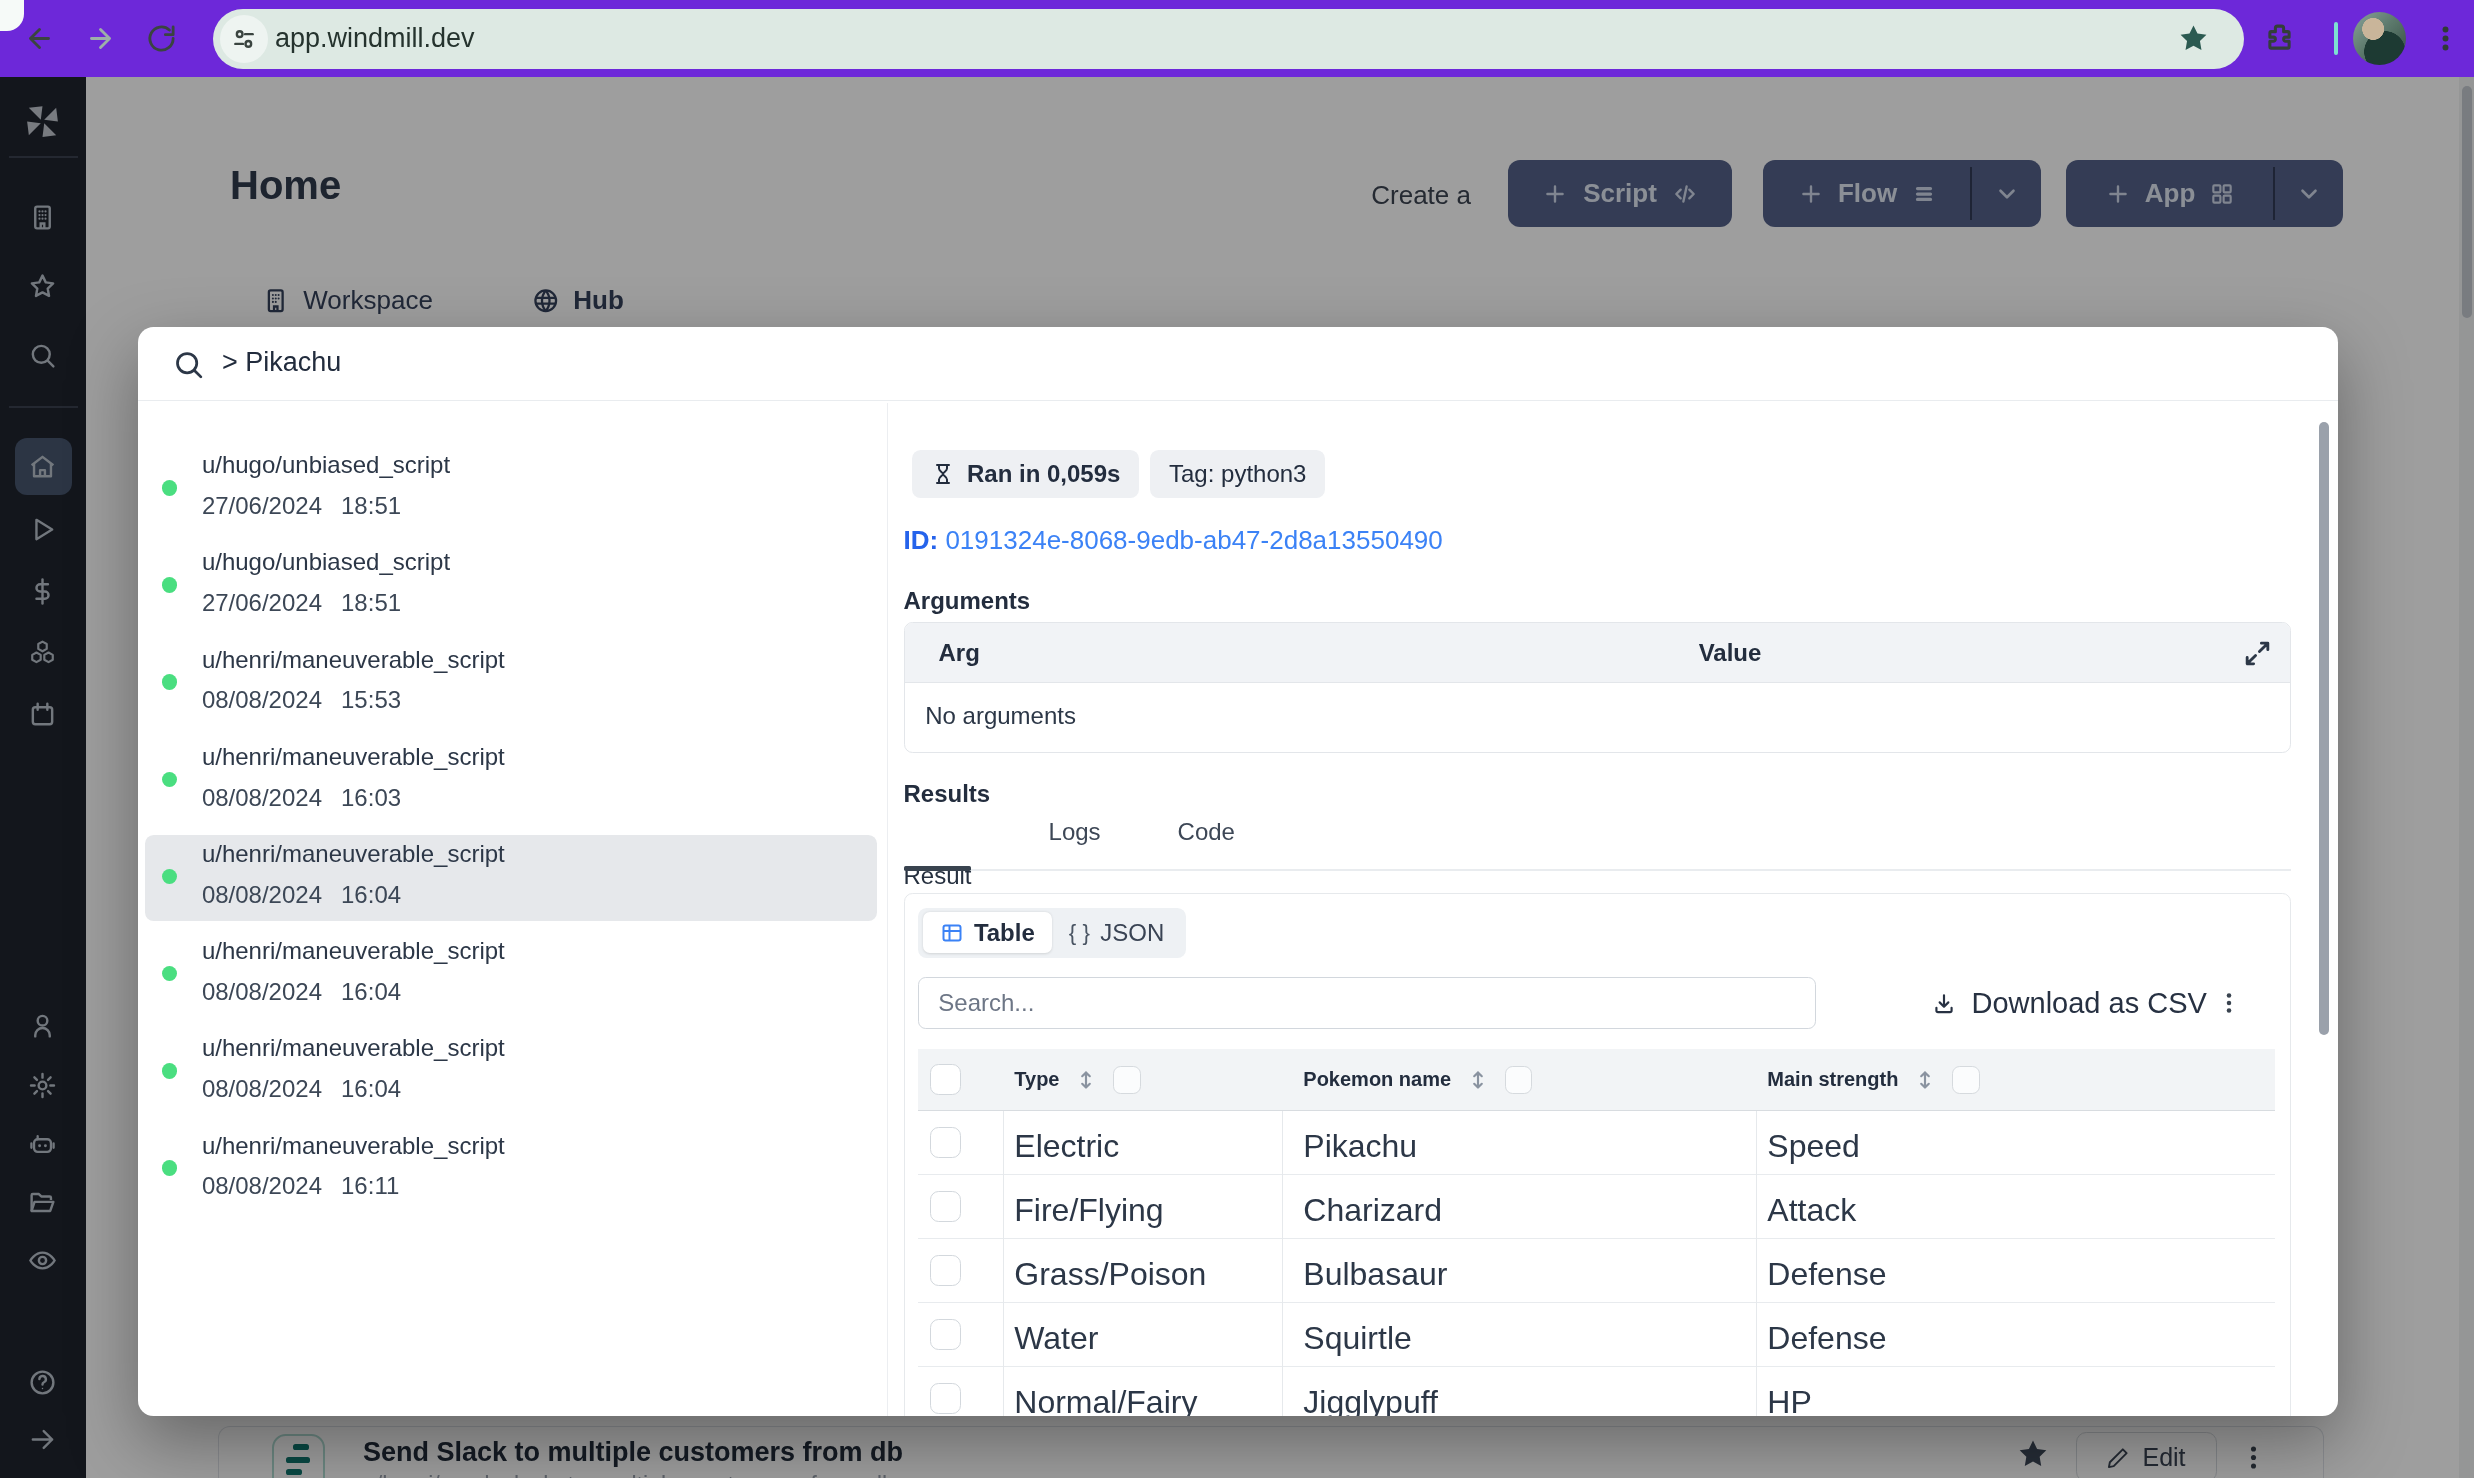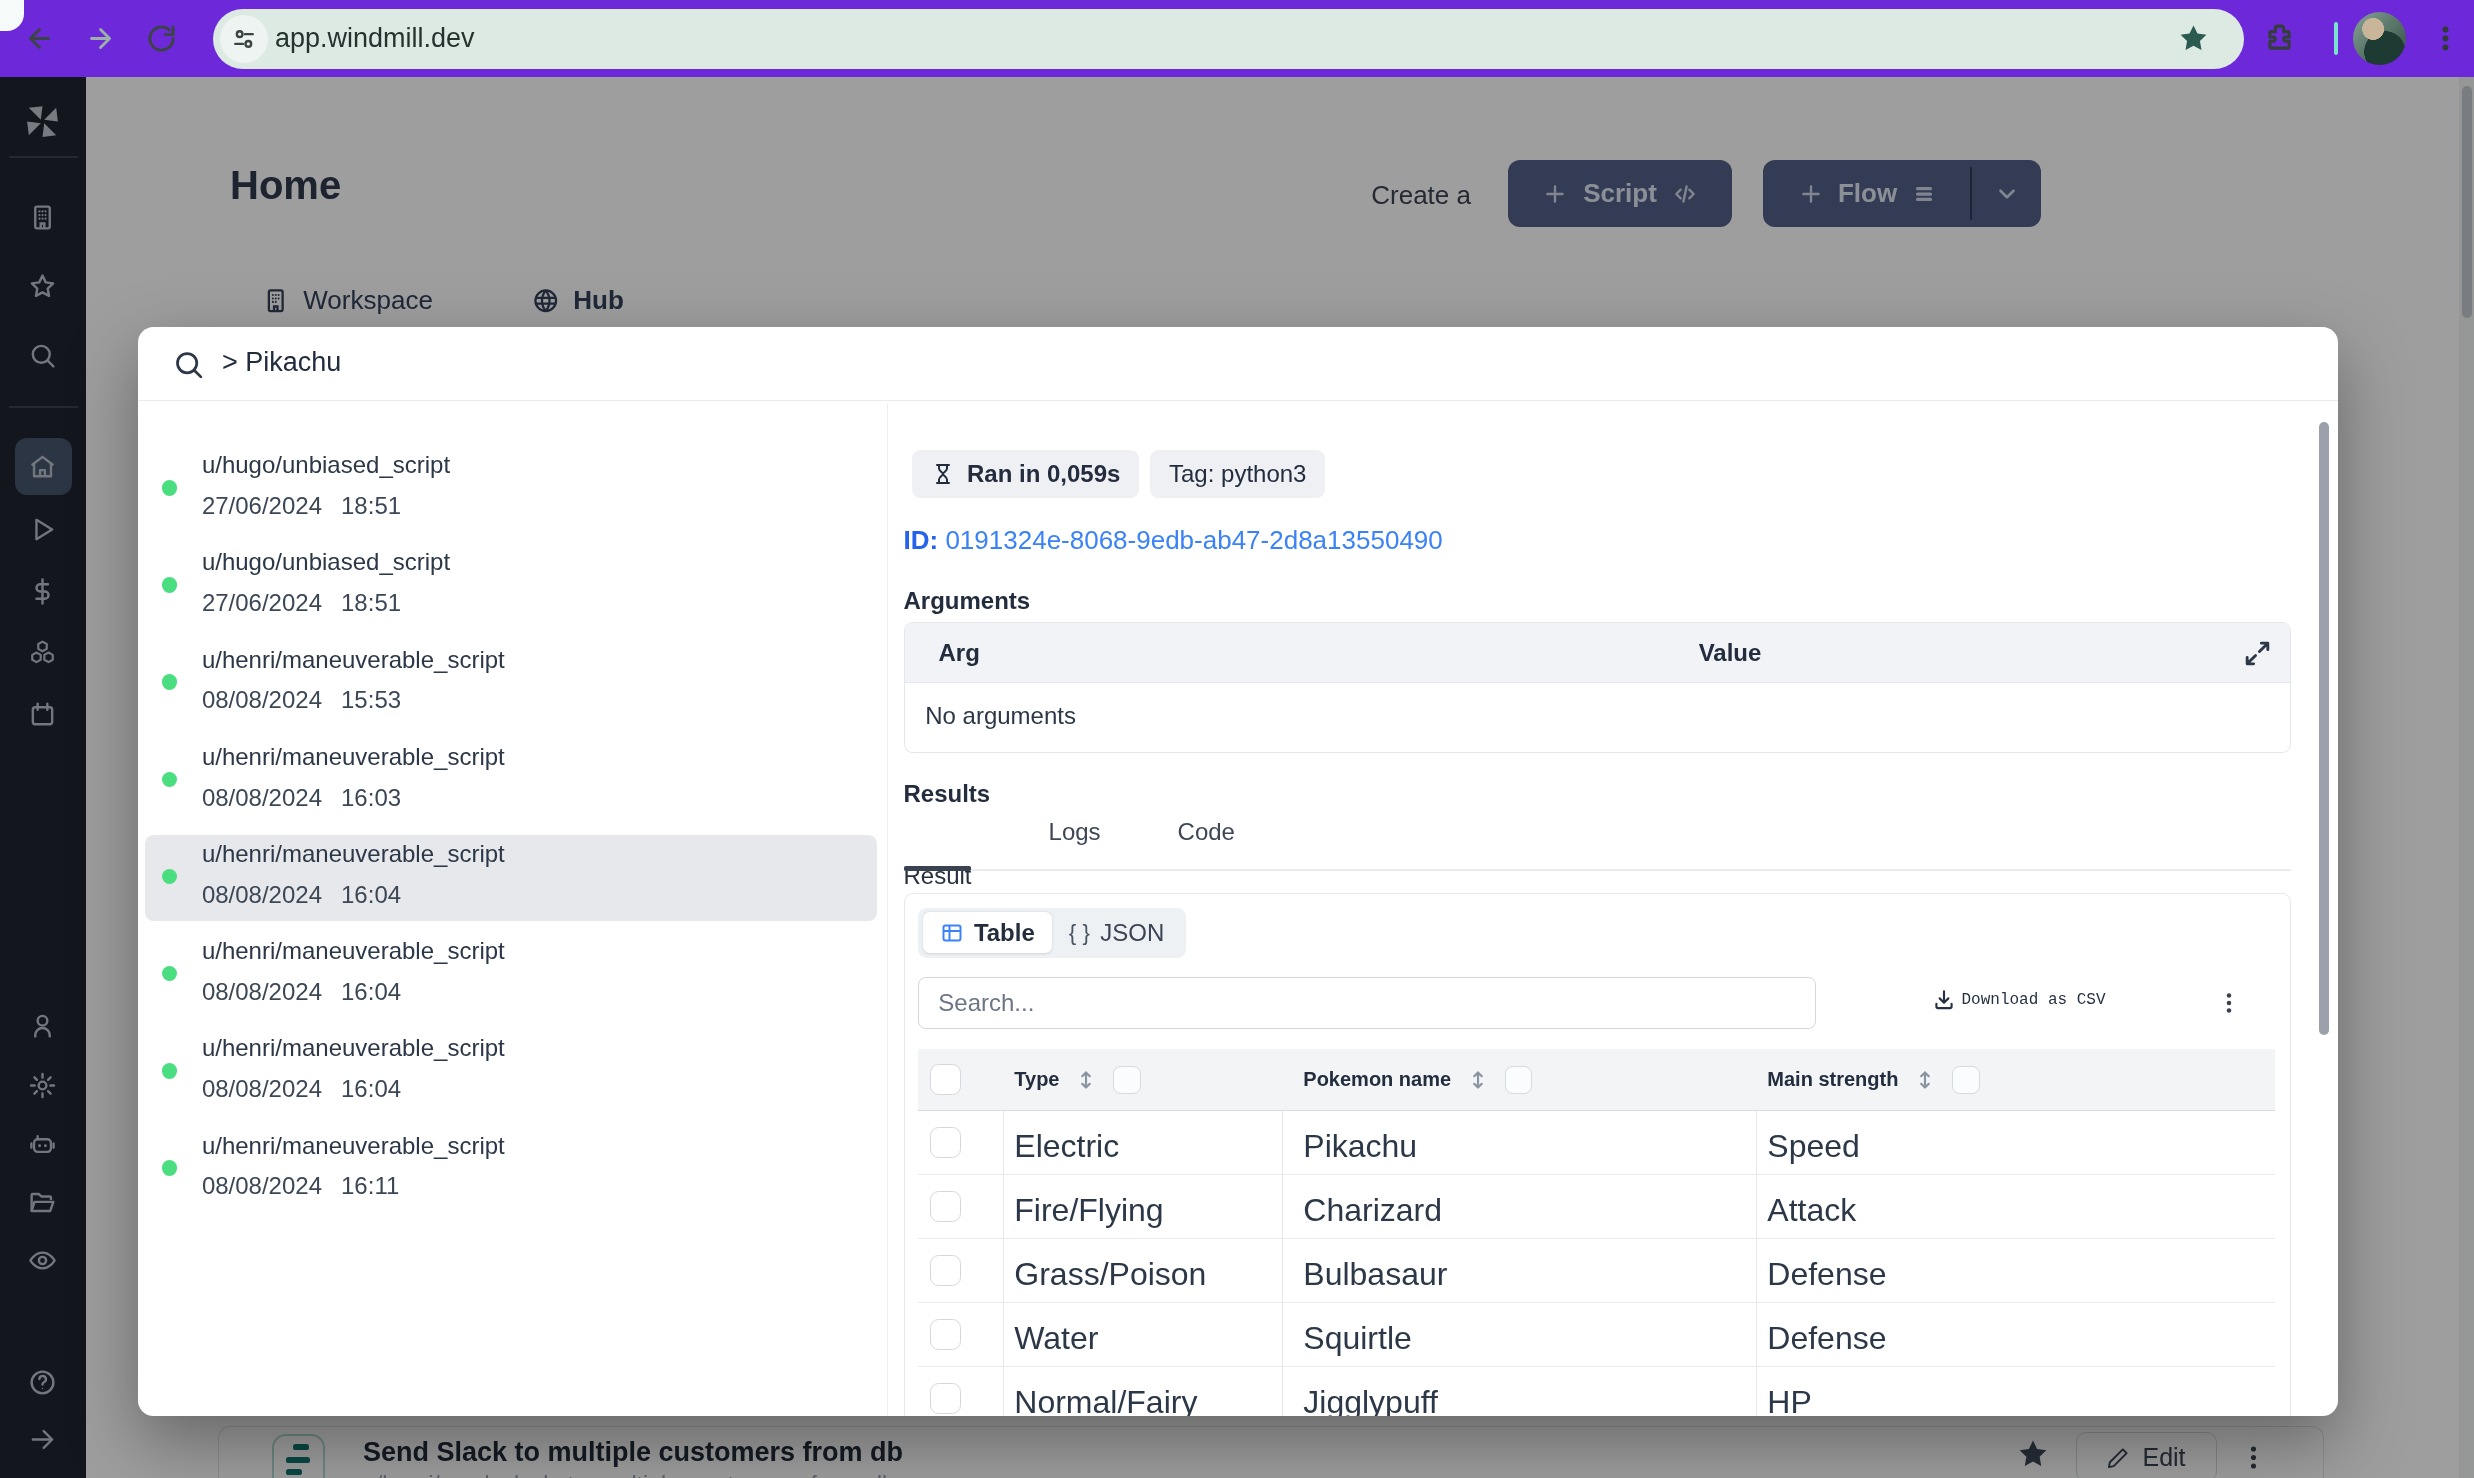--- a/index.html
+++ b/index.html
@@ -118,21 +118,21 @@
 
   .result-card { position:absolute; left:15.5px; top:490px; width:1387px; height:551px; border:0.9px solid #e6e9ec; border-radius:8.6px; overflow:hidden; background:#fff; }
   .view-toggle { position:absolute; left:13.8px; top:13.8px; height:50px; background:#eef1f4; border-radius:8.6px; display:inline-flex; align-items:center; padding:4.3px; }
   .seg { display:flex; align-items:center; gap:10.3px; height:41px; padding:0 17px; font-size:24px; color:#3a4454; border-radius:6.9px; cursor:pointer; }
   .seg.active { background:#fff; font-weight:600; color:#232d3e; box-shadow:0 0.9px 2.6px rgba(0,0,0,.12); }
   .seg .bic { width:24px; height:24px; color:#3b82f6; }
   .seg .braces { font-size:22.4px; color:#4a5563; font-weight:400; }
   .rsearch { position:absolute; left:13.8px; top:83px; width:898px; height:52px; border:1.7px solid #d2d7dd; border-radius:7.7px;
     font-size:24px; color:#2c3747; padding:0 19px; font-family:"Liberation Sans", sans-serif; outline:none; background:#fff; }
   .rsearch::placeholder { color:#6d7686; }
-  .dl { position:absolute; left:1026px; top:93px; display:flex; align-items:center; gap:5px; font-size:16px; color:#273142; cursor:pointer;font-family:Liberation Mono, monospace; }
+  .dl { position:absolute; left:1026px; top:93px; display:flex; align-items:center; gap:15px; font-size:29px; color:#273142; cursor:pointer; }
   .dl .bic { width:26px; height:26px; }
   .card-kebab { position:absolute; left:1311px; top:89px; width:26px; height:40px; color:#39434f; cursor:pointer; }
 
   .ptable { position:absolute; left:13.8px; top:155px; width:1357px; bottom:0; }
   .pt-head { position:relative; height:62px; background:#f2f4f6; border-bottom:1.7px solid #d8dce0; }
   .hcell { position:absolute; top:17px; font-size:20px; font-weight:600; color:#232d3e; display:flex; align-items:center; gap:13.8px; }
   .cb { width:31px; height:31px; border:1.7px solid #d3d8dd; border-radius:8.6px; background:#fff; cursor:pointer; }
   .pt-head .cb { position:absolute; left:12px; top:14.6px; }
   .sorter { width:26px; height:26px; color:#8a93a0; cursor:pointer; }
   .sq { width:27.5px; height:27.5px; border:1.7px solid #d6dade; border-radius:7.7px; background:#fbfcfd; cursor:pointer; }
@@ -302,20 +302,40 @@
           </svg>
       </div>
       <div class="split-div" style="left:207px"></div>
       <div class="chev-zone">
         <svg class="bic" viewBox="0 0 24 24" fill="none" stroke="currentColor" stroke-width="2.4" stroke-linecap="round" stroke-linejoin="round">
             <path d="M6 9l6 6 6-6"></path>
           </svg>
       </div>
     </div>
 
+    <div class="btn btn-app">
+      <div class="split-main" style="width:208px">
+        <svg class="bic" viewBox="0 0 24 24" fill="none" stroke="currentColor" stroke-width="2.2" stroke-linecap="round">
+            <path d="M12 5v14M5 12h14"></path>
+          </svg>
+        <span>App</span>
+        <svg class="bic" viewBox="0 0 24 24" fill="none" stroke="currentColor" stroke-width="2" stroke-linejoin="round">
+            <rect x="4" y="4" width="6.5" height="6.5" rx="1"></rect>
+            <rect x="13.5" y="4" width="6.5" height="6.5" rx="1"></rect>
+            <rect x="4" y="13.5" width="6.5" height="6.5" rx="1"></rect>
+            <rect x="13.5" y="13.5" width="6.5" height="6.5" rx="1"></rect>
+          </svg>
+      </div>
+      <div class="split-div" style="left:207px"></div>
+      <div class="chev-zone">
+        <svg class="bic" viewBox="0 0 24 24" fill="none" stroke="currentColor" stroke-width="2.4" stroke-linecap="round" stroke-linejoin="round">
+            <path d="M6 9l6 6 6-6"></path>
+          </svg>
+      </div>
+    </div>
 
     <div class="ws-tab tab-workspace">
       <svg class="bic" viewBox="0 0 24 24" fill="none" stroke="currentColor" stroke-width="2">
           <rect x="6" y="3" width="12" height="18" rx="1.5"></rect>
           <path d="M10.5 21v-4h3v4"></path>
           <g fill="currentColor" stroke="none">
             <circle cx="9.5" cy="7" r=".9"></circle>
             <circle cx="12" cy="7" r=".9"></circle>
             <circle cx="14.5" cy="7" r=".9"></circle>
             <circle cx="9.5" cy="10" r=".9"></circle>

